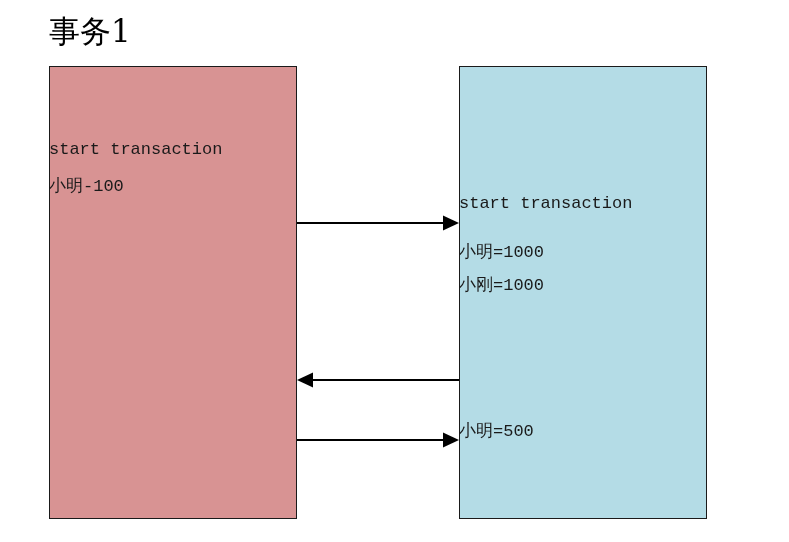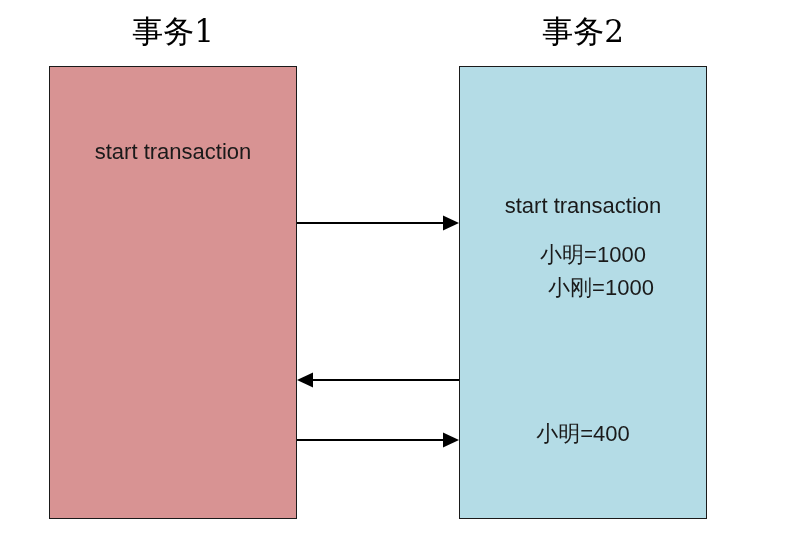--- a/index.html
+++ b/index.html
@@ -17,21 +17,20 @@
 
   #canvas {
     position: absolute;
     left: 0; top: 0;
     width: 789px;
     height: 542px;
   }
 
   .title {
     position: absolute;
-    text-align: center;
     font-family: "DejaVu Serif", "Liberation Serif", serif;
     font-size: 31px;
     line-height: 1;
     color: #000000;
     white-space: nowrap;
   }
   #title-txn1 { left: 49px;  top: 16px; width: 248px; }
   #title-txn2 { left: 459px; top: 16px; width: 248px; }
 
   .txn-box {
@@ -45,74 +44,74 @@
     background: #d89393;
   }
   #box-txn2 {
     left: 459px; top: 66px;
     width: 248px; height: 453px;
     background: #b4dce6;
   }
 
   .code-line {
     position: absolute;
-    text-align: center;
-    font-family: Liberation Sans, sans-serif;
-    font-size: 22px;
+    text-align: left;
+    font-family: Liberation Mono, monospace;
+    font-size: 17px;
     line-height: 1;
     color: #1a1a1a;
     white-space: nowrap;
   }
 
   
   #l1-start  { left: 49px; top: 141px; width: 248px; }
   #l1-a      { left: 49px; top: 178px; width: 248px; }
   #l1-b      { left: 49px; top: 211px; width: 248px; }
   #l1-commit { left: 49px; top: 364px; width: 248px; }
 
   
   #r2-start  { left: 459px; top: 195px; width: 248px; }
   #r2-a      { left: 459px; top: 244px; width: 268px; }
-  #r2-b      { left: 459px; top: 277px; width: 248px; padding-left: 18px; }
+  #r2-b      { left: 459px; top: 277px; width: 248px; }
   #r2-c      { left: 459px; top: 423px; width: 248px; }
   #r2-d      { left: 459px; top: 454px; width: 248px; }
 
   svg.arrows {
     position: absolute;
     left: 0; top: 0;
     width: 789px;
     height: 542px;
     pointer-events: none;
   }
 </style>
 </head>
 <body>
 
 <div id="canvas">
 
   <div class="title" id="title-txn1">事务1</div>
 
-  <div class="title" id="title-txn2">事务2</div>
 
   <div class="txn-box" id="box-txn1"></div>
 
   <div class="txn-box" id="box-txn2"></div>
 
   <div class="code-line" id="l1-start">start transaction</div>
 
+  <div class="code-line" id="l1-a">小明-100</div>
 
 
 
   <div class="code-line" id="r2-start">start transaction</div>
 
   <div class="code-line" id="r2-a">小明=1000</div>
 
   <div class="code-line" id="r2-b">小刚=1000</div>
 
-  <div class="code-line" id="r2-c">小明=400</div>
+  <div class="code-line" id="r2-c">小明=500</div>
 
 
   <svg class="arrows" viewBox="0 0 789 542">
     <g stroke="#000000" stroke-width="1.8" fill="#000000">
 
       <g>
         <line x1="297" y1="223" x2="452" y2="223"></line>
         <polygon points="459,223 443,215.5 443,230.5" stroke="none"></polygon>
       </g>
 

